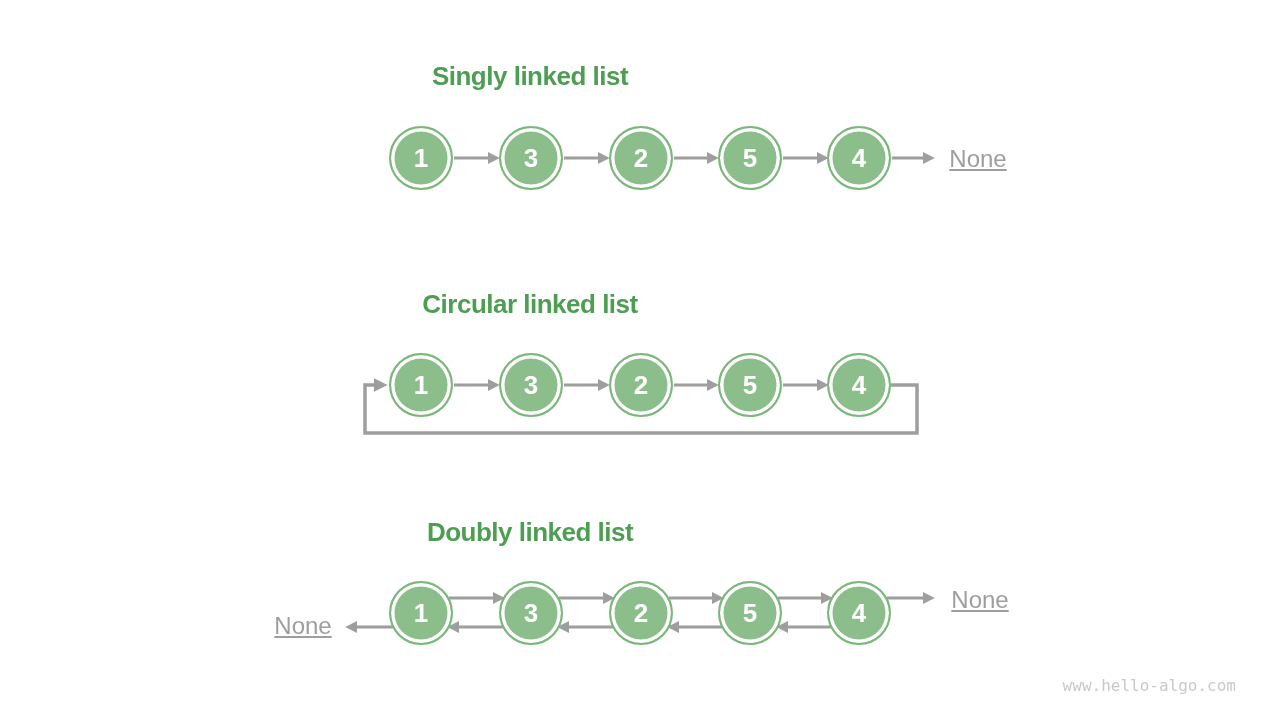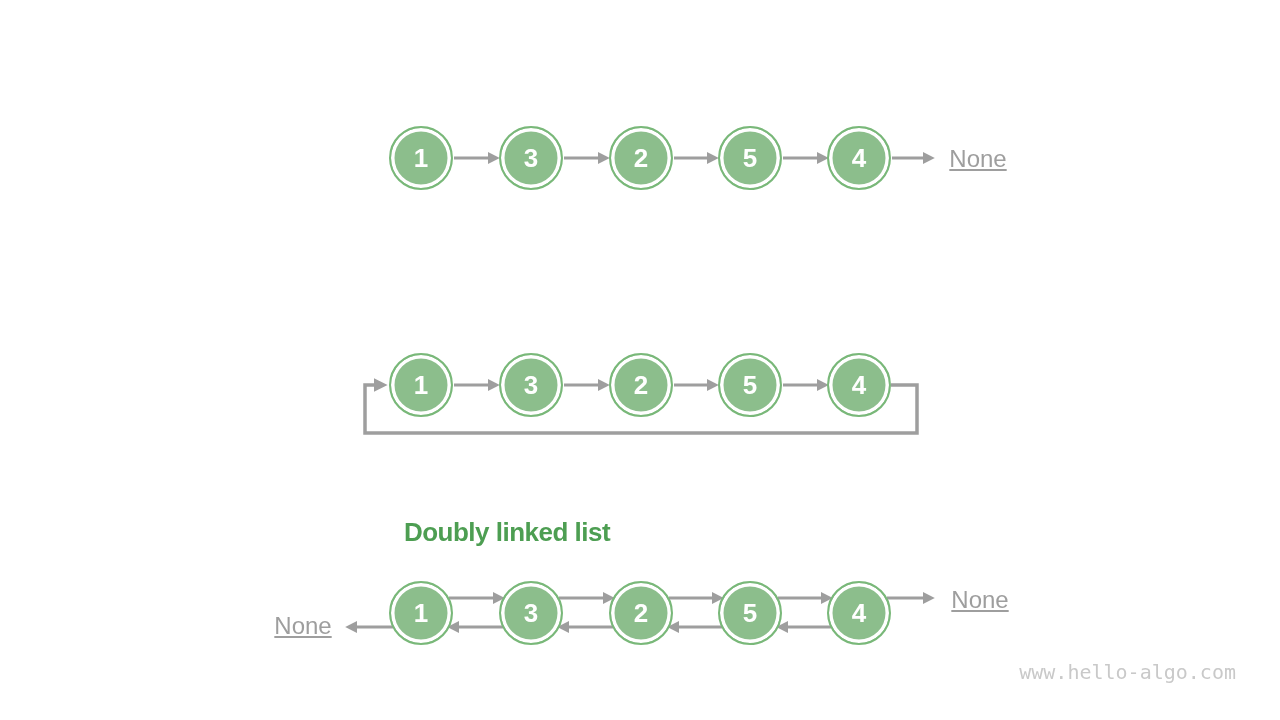--- a/index.html
+++ b/index.html
@@ -65,24 +65,24 @@
     position: absolute;
     transform: translate(-50%, -50%);
     color: var(--label-gray, #9E9E9E);
     font-size: 24px;
     white-space: nowrap;
     text-decoration: underline;
   }
   .watermark {
     position: absolute;
     right: 44px;
-    top: 660px;
+    top: 676px;
     color: var(--watermark-gray, #C9C9C9);
     font-family: "DejaVu Sans Mono", monospace;
-    font-size: 20px;
+    font-size: 16px;
   }
 </style>
 </head>
 <body>
 
 <div id="canvas">
 
   <svg id="arrow-layer" viewBox="0 0 1280 720" xmlns="http://www.w3.org/2000/svg">
     <defs>
       <marker id="arrowhead" viewBox="0 0 10 10" refX="6" refY="5" markerWidth="4" markerHeight="4" orient="auto">
@@ -108,21 +108,23 @@
     <line x1="778" y1="598" x2="828" y2="598" marker-end="url(#arrowhead)"></line>
     <line x1="887" y1="598" x2="930" y2="598" marker-end="url(#arrowhead)"></line>
 
     <line x1="503" y1="627" x2="452" y2="627" marker-end="url(#arrowhead)"></line>
     <line x1="613" y1="627" x2="562" y2="627" marker-end="url(#arrowhead)"></line>
     <line x1="722" y1="627" x2="672" y2="627" marker-end="url(#arrowhead)"></line>
     <line x1="831" y1="627" x2="781" y2="627" marker-end="url(#arrowhead)"></line>
     <line x1="393" y1="627" x2="350" y2="627" marker-end="url(#arrowhead)"></line>
   </svg>
 
-  <div class="section-title" style="left:507px; top:517px;">Doubly linked list</div>
+  <div class="section-title" style="left:530px; top:61px;">Singly linked list</div>
+  <div class="section-title" style="left:530px; top:289px;">Circular linked list</div>
+  <div class="section-title" style="left:530px; top:517px;">Doubly linked list</div>
 
   <div class="node" style="left:389px; top:126px;">
       <span>1</span>
     </div>
   <div class="node" style="left:499px; top:126px;">
       <span>3</span>
     </div>
   <div class="node" style="left:609px; top:126px;">
       <span>2</span>
     </div>

